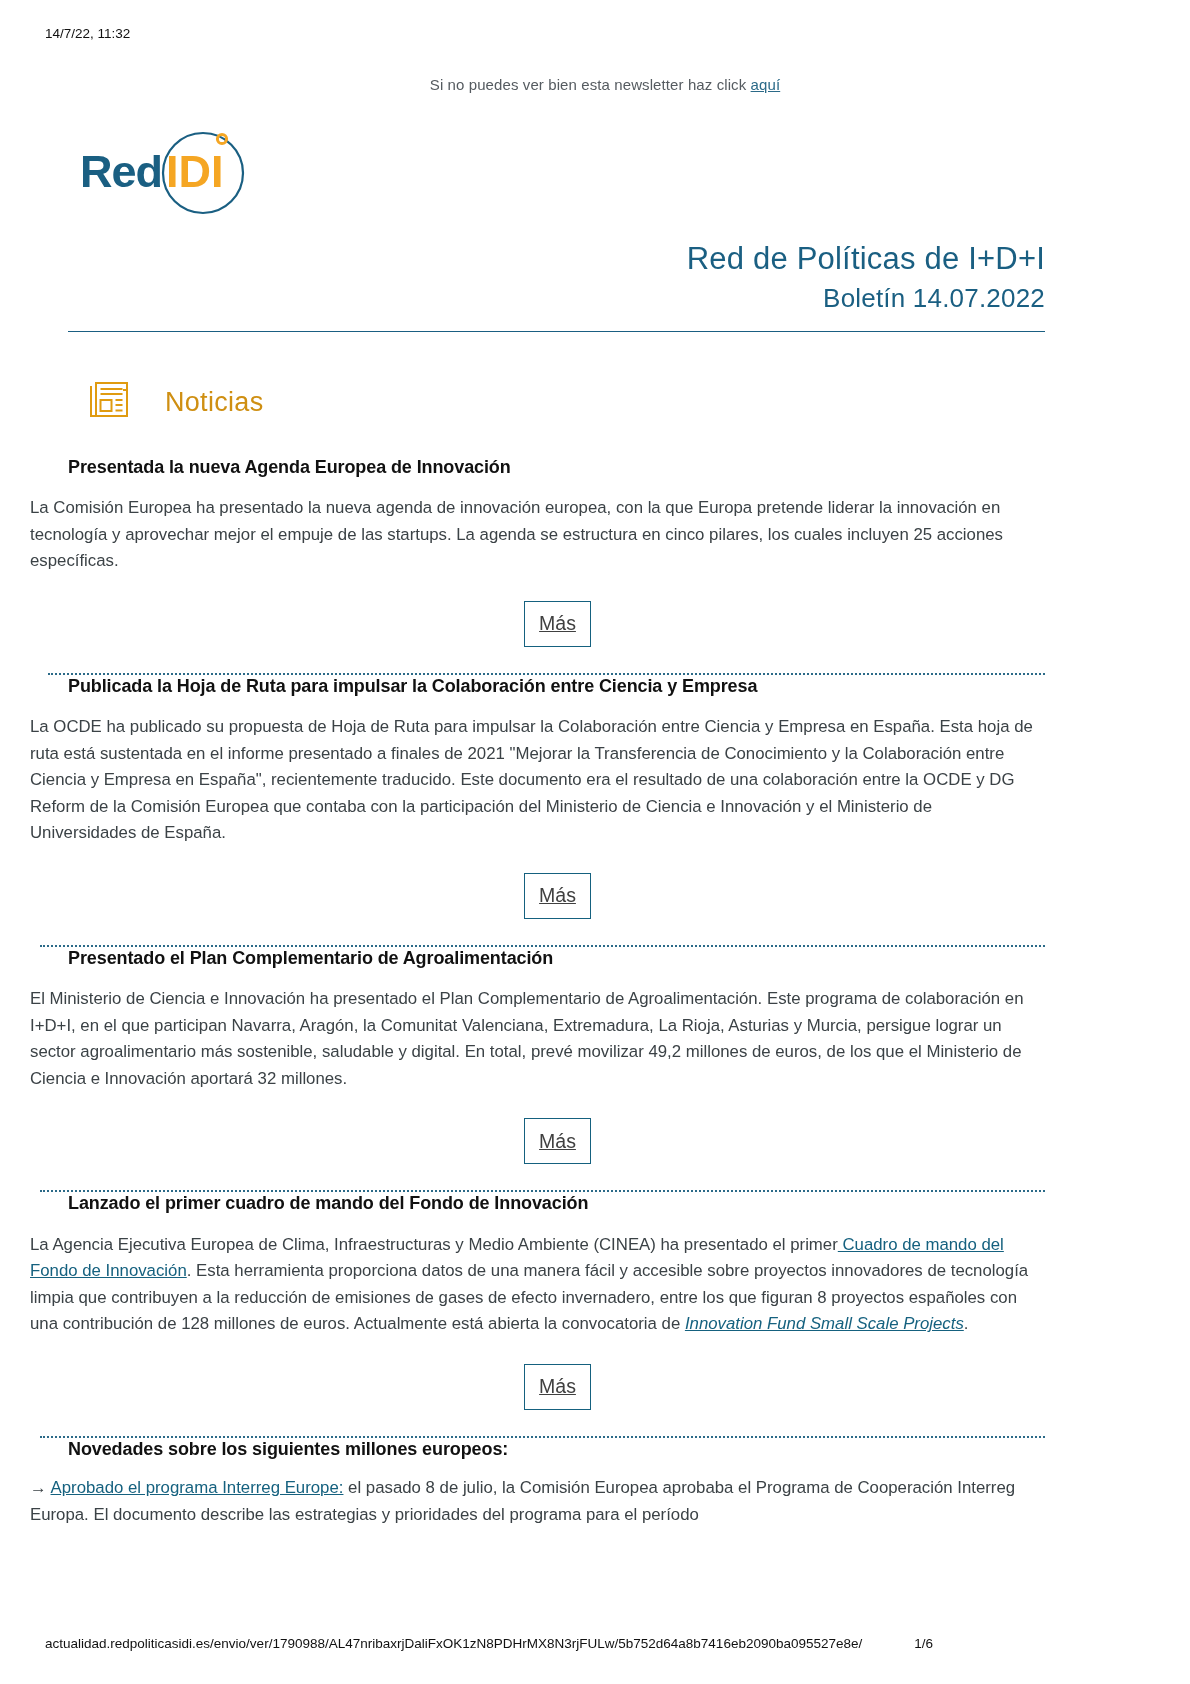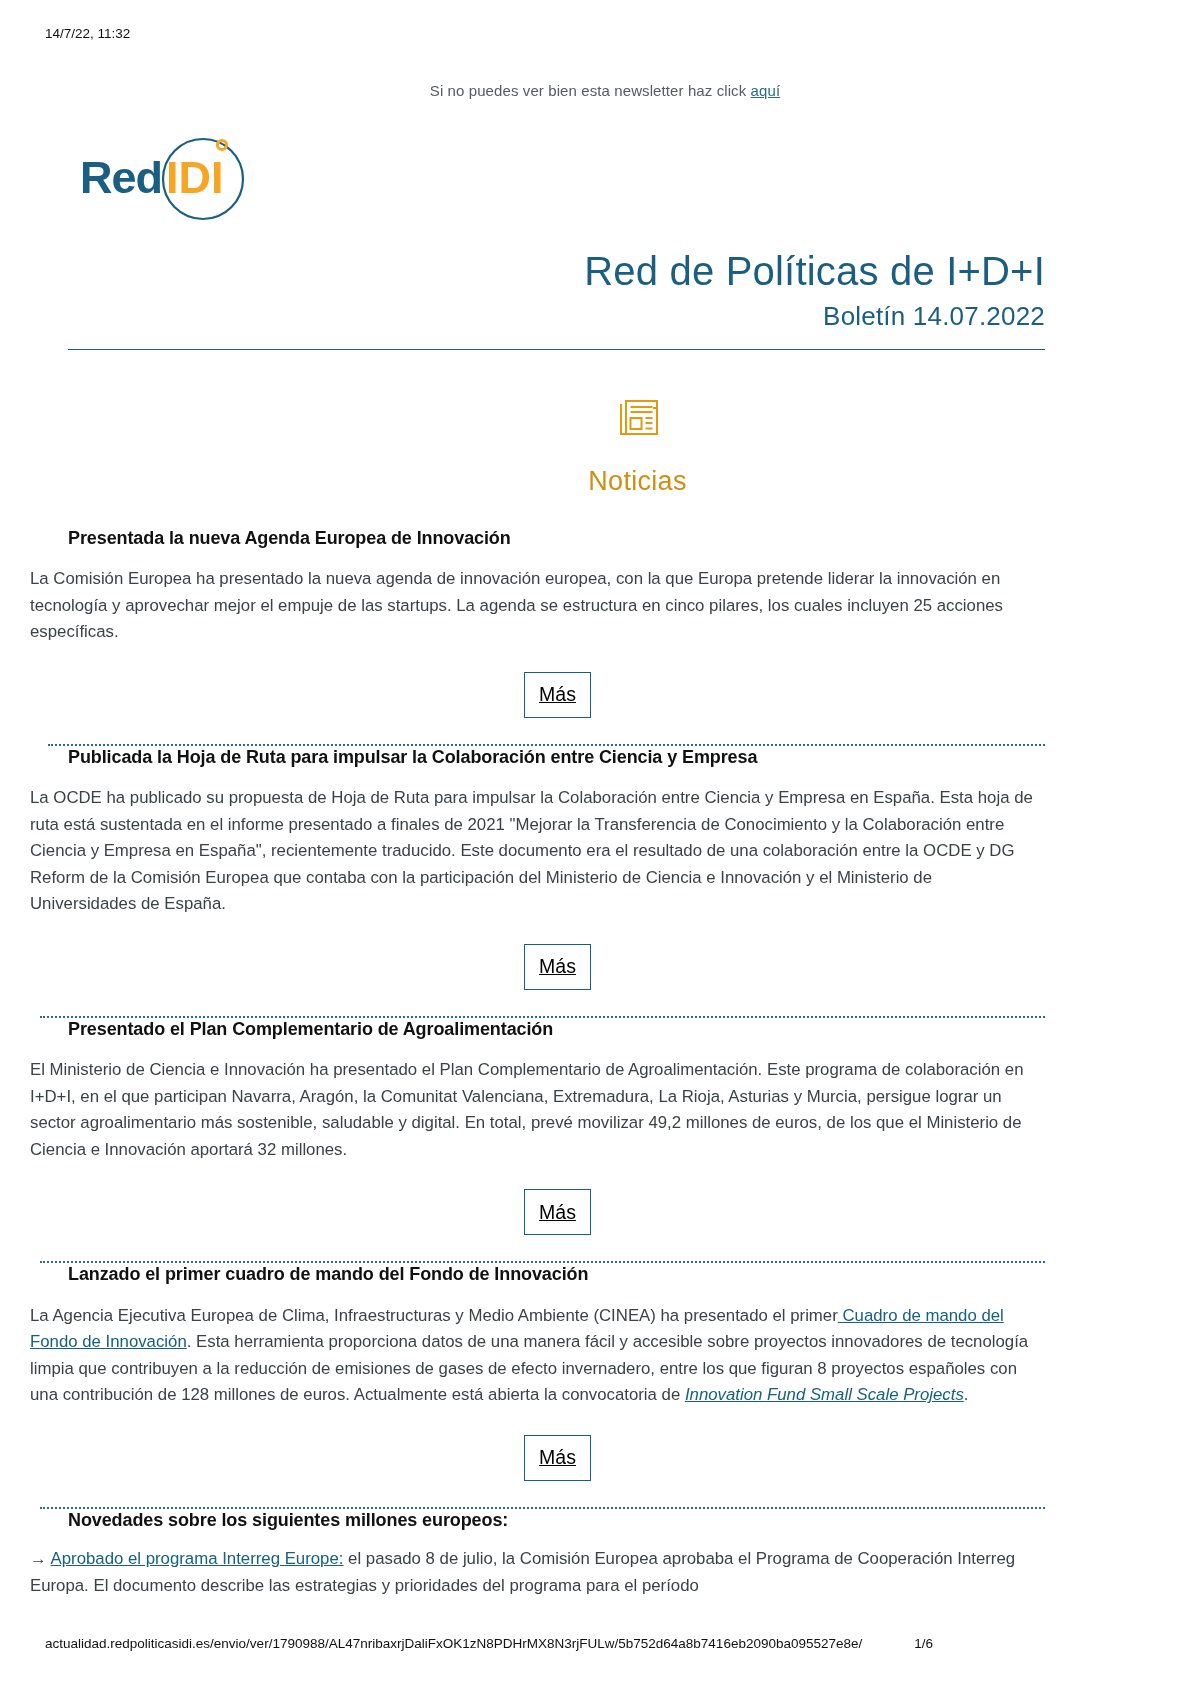--- a/index.html
+++ b/index.html
@@ -67,21 +67,21 @@
     position: absolute;
     top: 70px;
     left: 0;
     width: 1190px;
   }
 
   .viewonline {
     text-align: center;
     font-size: 15px;
     color: #555b60;
-    margin-top: 12px;
+    margin-top: 6px;
     letter-spacing: .1px;
     padding-left: 20px;
   }
   .viewonline a {
     color: #2b6a88;
     text-decoration: underline;
   }
 
   
   .logo-wrap {
@@ -95,41 +95,40 @@
 
   
   .title-block {
     margin-top: 18px;
     padding-right: 145px;
     text-align: right;
     color: #1a5f82;
     font-weight: 300;
   }
   .title-main {
-    font-size: 40px;
+    font-size: 31px;
     line-height: 1.32;
     letter-spacing: .2px;
   }
   .title-sub {
     font-size: 26px;
     line-height: 1.42;
     letter-spacing: .2px;
   }
   .title-rule {
     margin: 14px 145px 0 68px;
     border-top: 1.6px solid #1a5f82;
   }
 
   
   .section-head {
     display: flex;
     align-items: center;
-    gap: 22px;
+    gap: 34px;
     margin: 48px 0 0 85px;
-    flex-direction: column;
   }
   .section-head .sh-label {
     font-size: 27px;
     color: #cf8f12;
     font-weight: 400;
     letter-spacing: .3px;
   }
 
   
   .news-list { margin-top: 30px; }
@@ -167,21 +166,21 @@
     padding-right: 75px;
   }
   .more-btn {
     display: inline-flex;
     align-items: center;
     justify-content: center;
     min-width: 66px;
     height: 46px;
     padding: 0 14px;
     border: 1.7px solid #15617f;
-    color: #000000;
+    color: #404040;
     background: #ffffff;
     font-size: 19.5px;
     line-height: 1;
     box-sizing: border-box;
   }
 
   .dotted-sep {
     margin: 26px 145px 0 48px;
     border-top: 2.2px dotted #2b6a88;
     height: 0;

